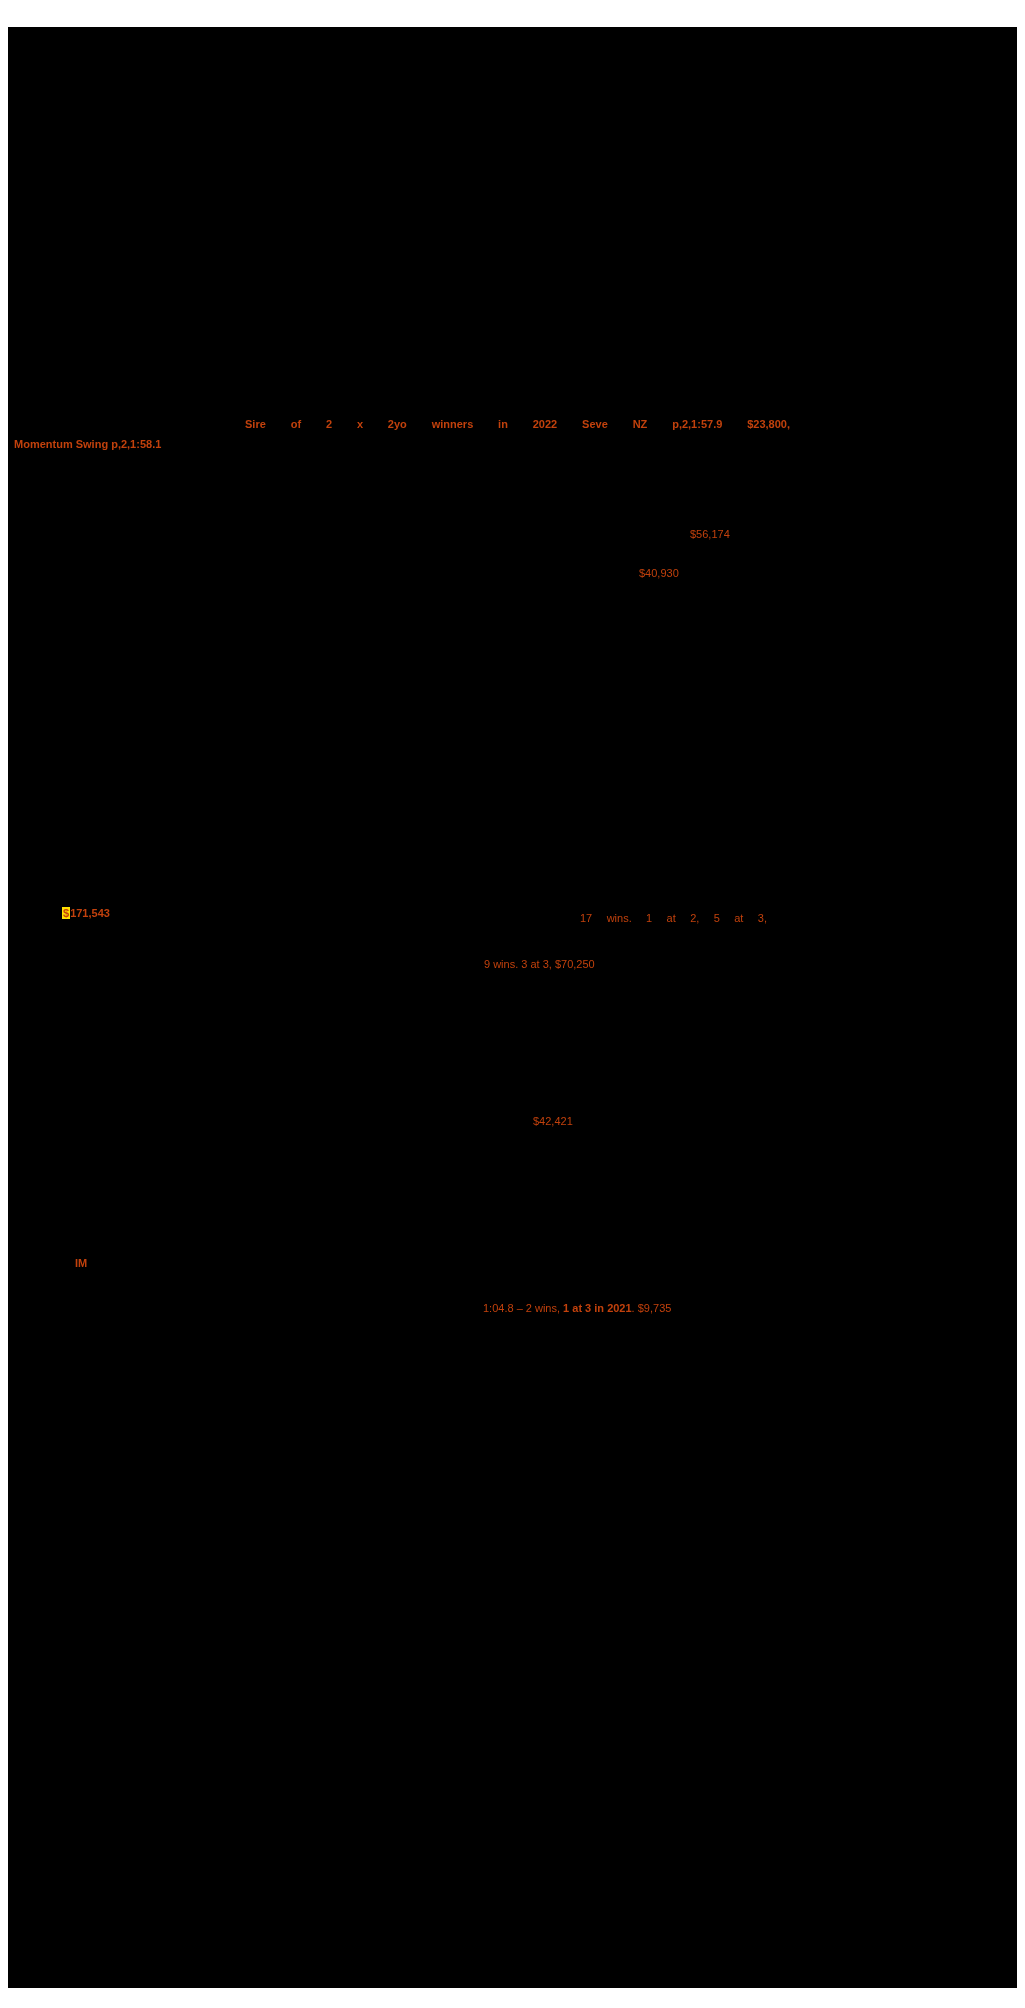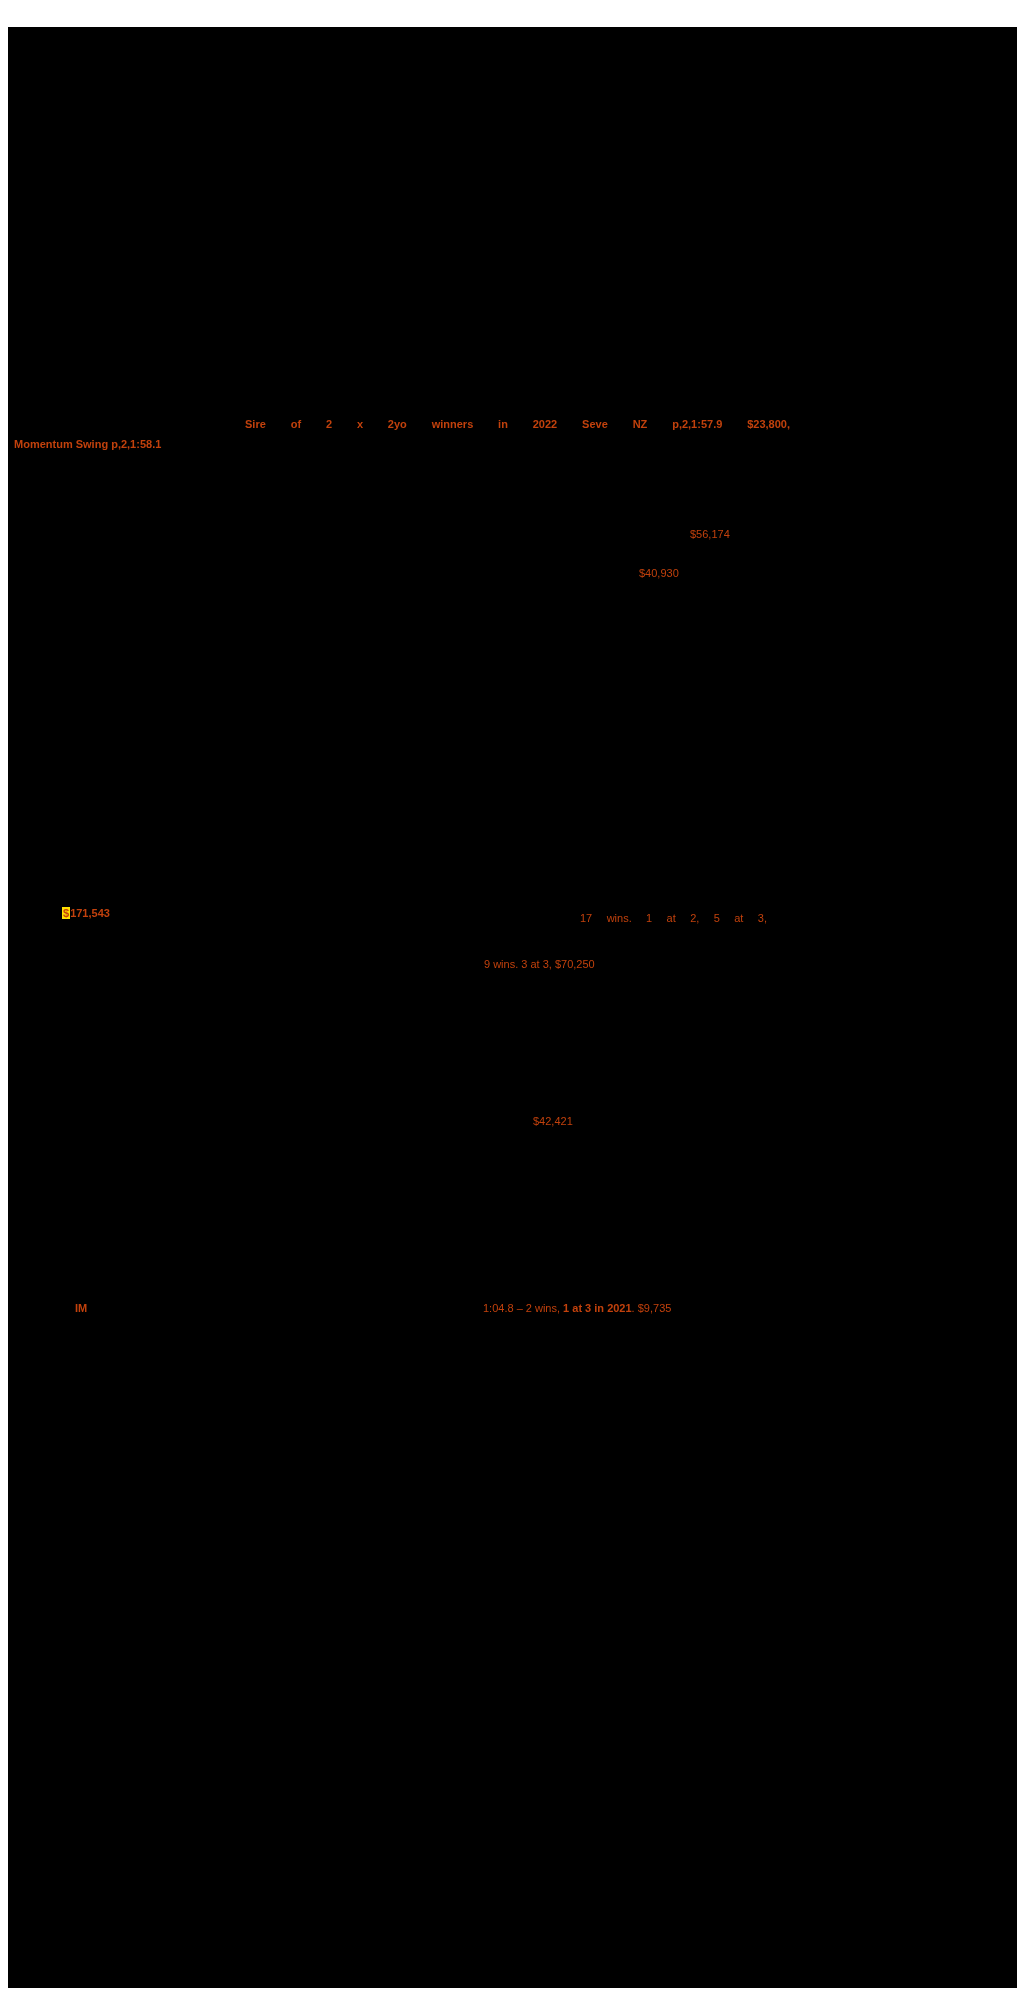--- a/index.html
+++ b/index.html
@@ -54,17 +54,17 @@
 <div class="frag just" style="left:580px; top:885px; width:187px;margin-top:24px;">17 wins. 1 at 2, 5 at 3,</div>
 
 <div class="frag bold" style="left:62px; top:904px;">
   <span class="hl">$</span><span>171,543</span>
 </div>
 
 <div class="frag" style="left:484px; top:955px;">9 wins. 3 at 3, $70,250</div>
 
 <div class="frag" style="left:533px; top:1094px;margin-top:18px;">$42,421</div>
 
-<div class="frag bold" style="left:75px; top:1299px;">IM</div>
+<div class="frag bold" style="left:75px; top:1254px;">IM</div>
 
 <div class="frag" style="left:483px; top:1299px;">
   <span>1:04.8 – 2 wins, </span><span class="bold">1 at 3 in 2021</span><span>. $9,735</span>
 </div>
 
 </body></html>

